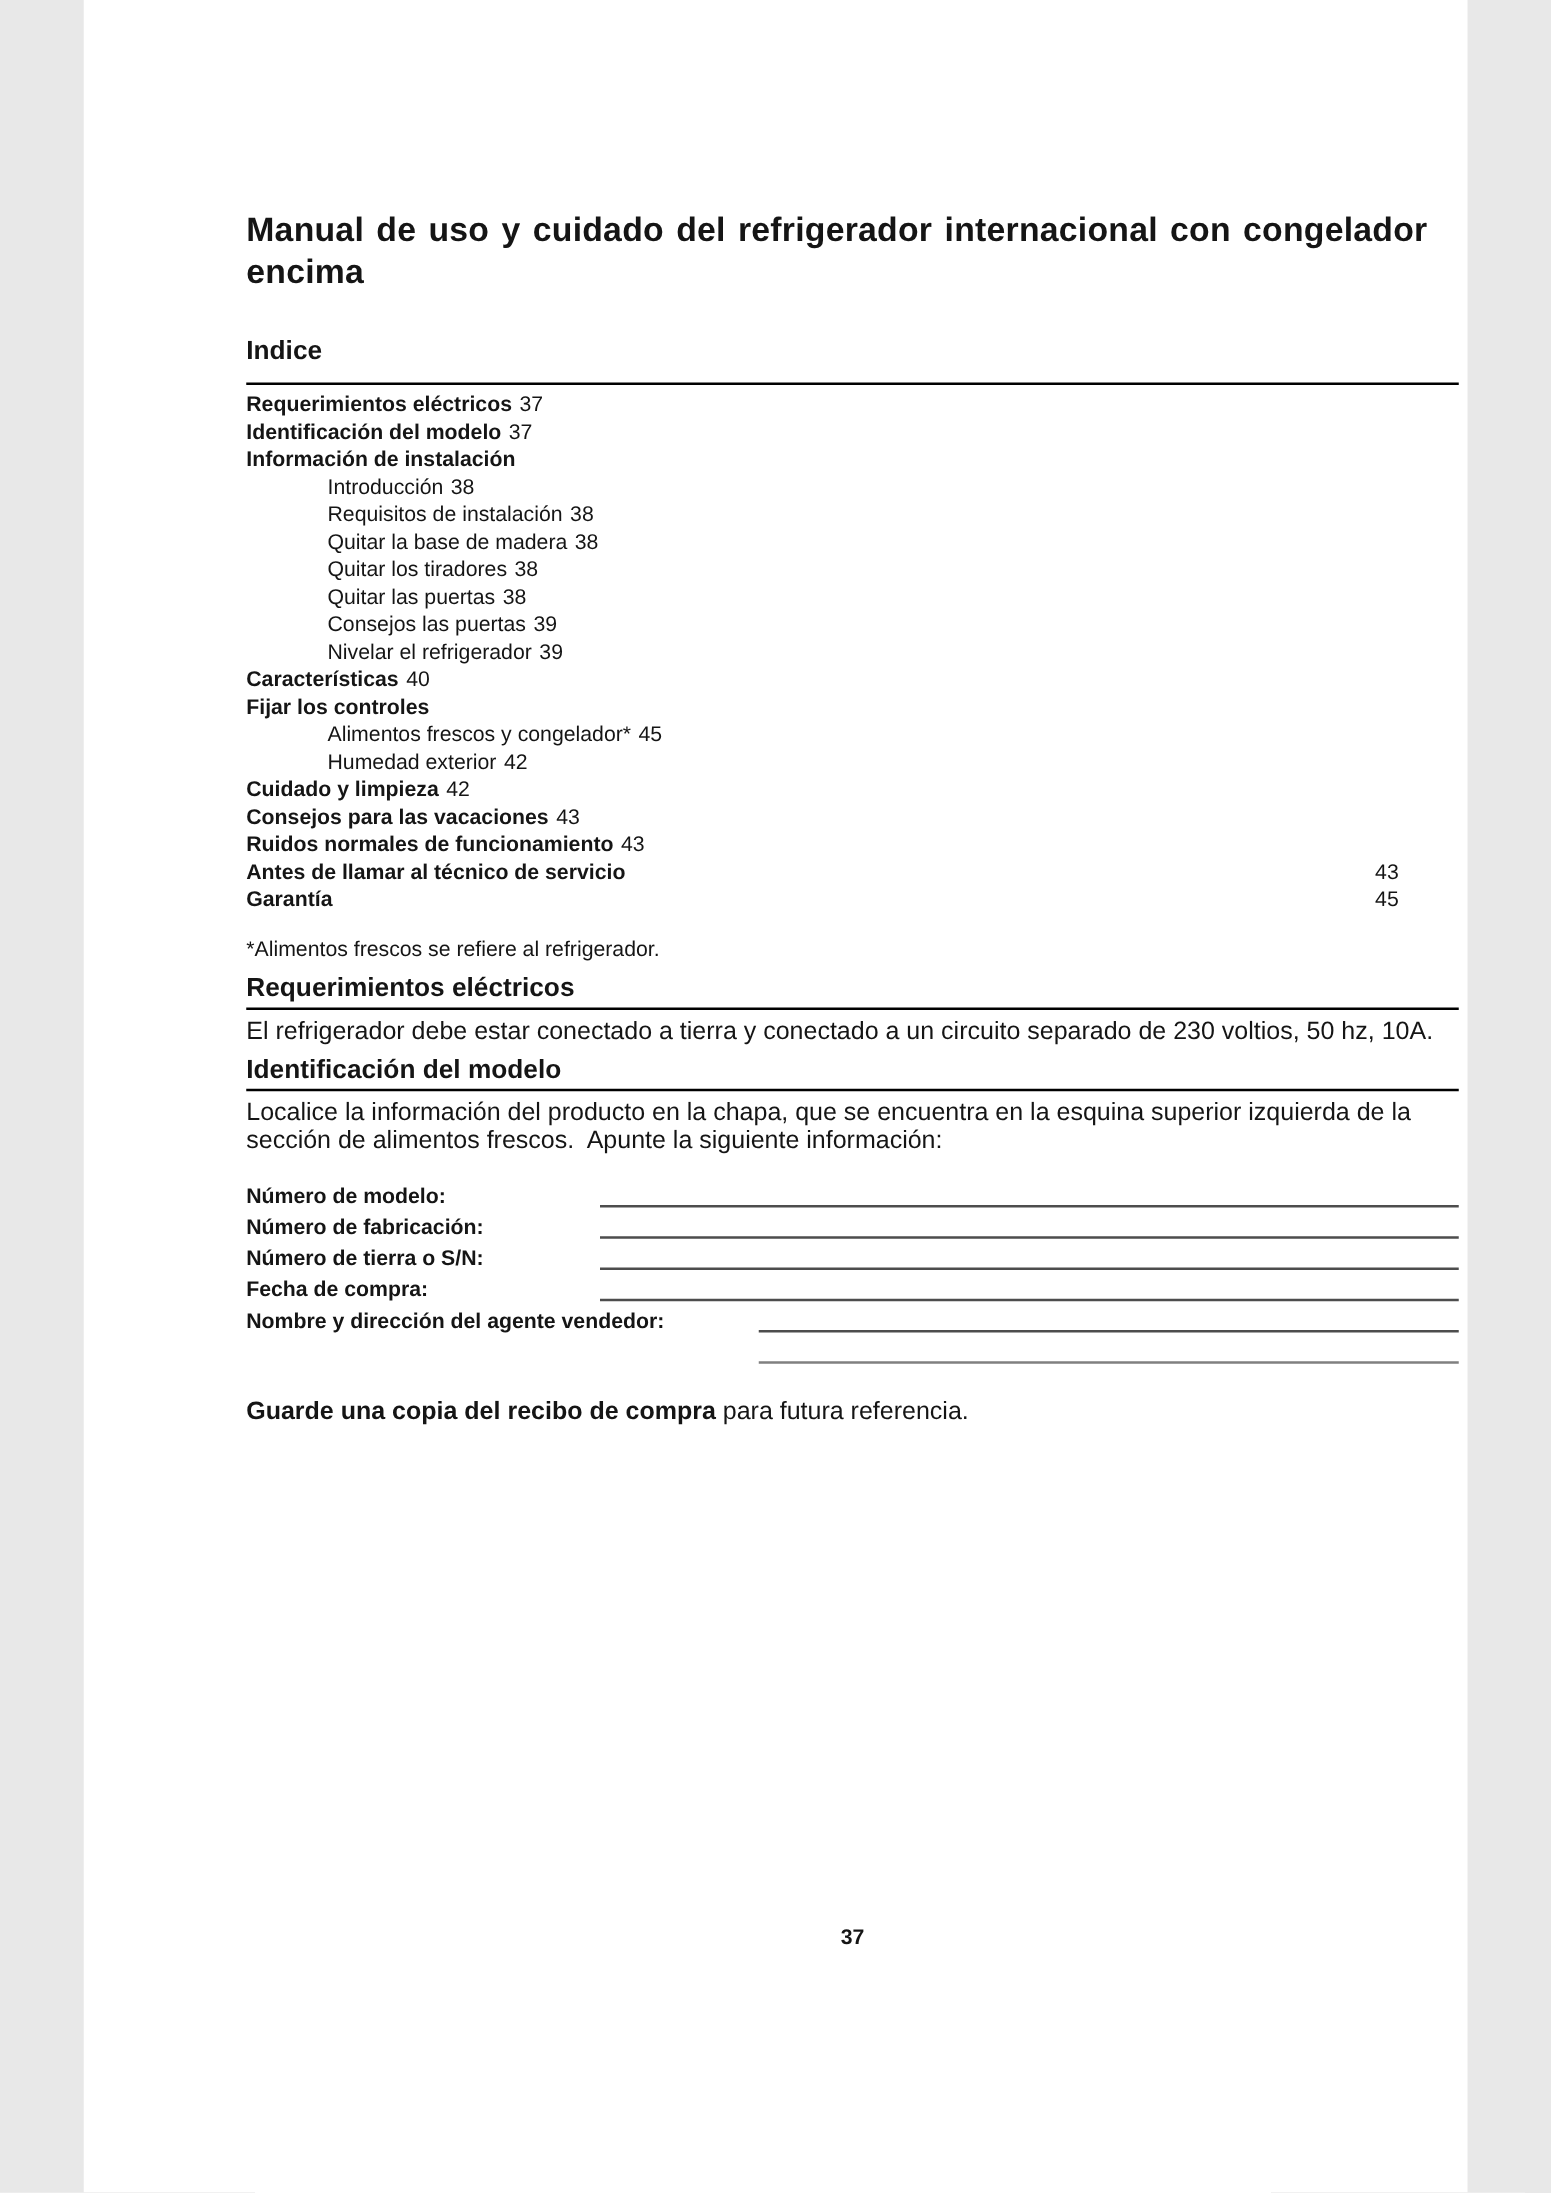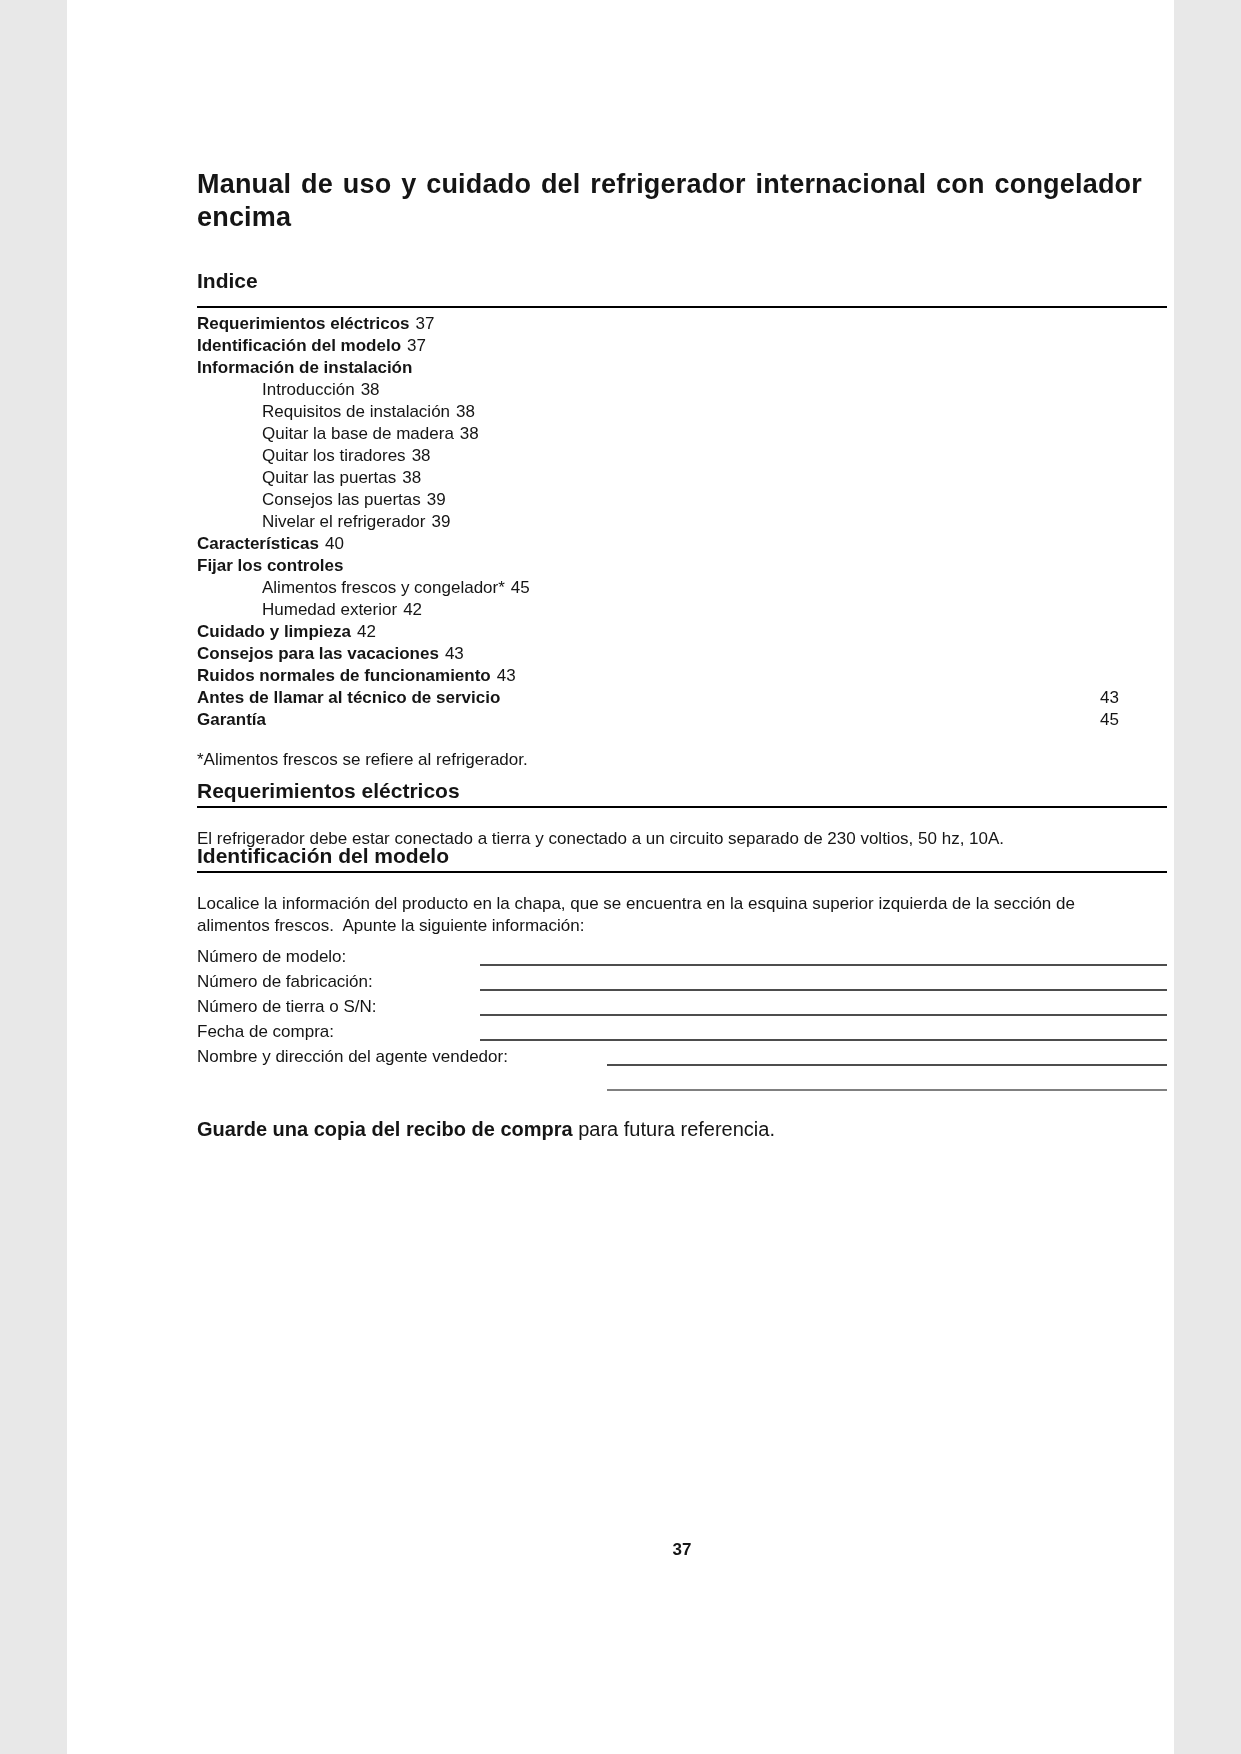--- a/index.html
+++ b/index.html
@@ -35,25 +35,25 @@
   
   .footnote { top:750px; font-weight:normal; font-size:17px; }
 
   
   .section-1 { top:778px; }
   .section-2 { top:843px; }
   .sec-heading {
     font-weight:bold; font-size:21px; line-height:25px;
     border-bottom:2.5px solid #000; padding-bottom:3px;
   }
-  .sec-body { margin-top:20px; font-size:17px; line-height:22px; white-space:pre-wrap; }
+  .sec-body { margin-top:6px; font-size:20px; line-height:22px; white-space:pre-wrap; }
   .section-2 .sec-body { max-width:940px; }
 
   
-  .form-block { top:944px; }
+  .form-block { top:944px;font-weight:bold; }
   .f-row { position:relative; height:25px; font-size:17px; }
   .f-label { position:absolute; left:0; bottom:2px; }
   .f-line { position:absolute; right:0; bottom:3px; border-bottom:2px solid #4d4d4d; }
   .f-line.n { left:283px; }
   .f-line.w { left:410px; }
   .f-row:last-child .f-line { border-bottom-color:#808080; }
 
   
   .closing { top:1118px; font-size:20px; }
   .closing .b { font-weight:bold; }

